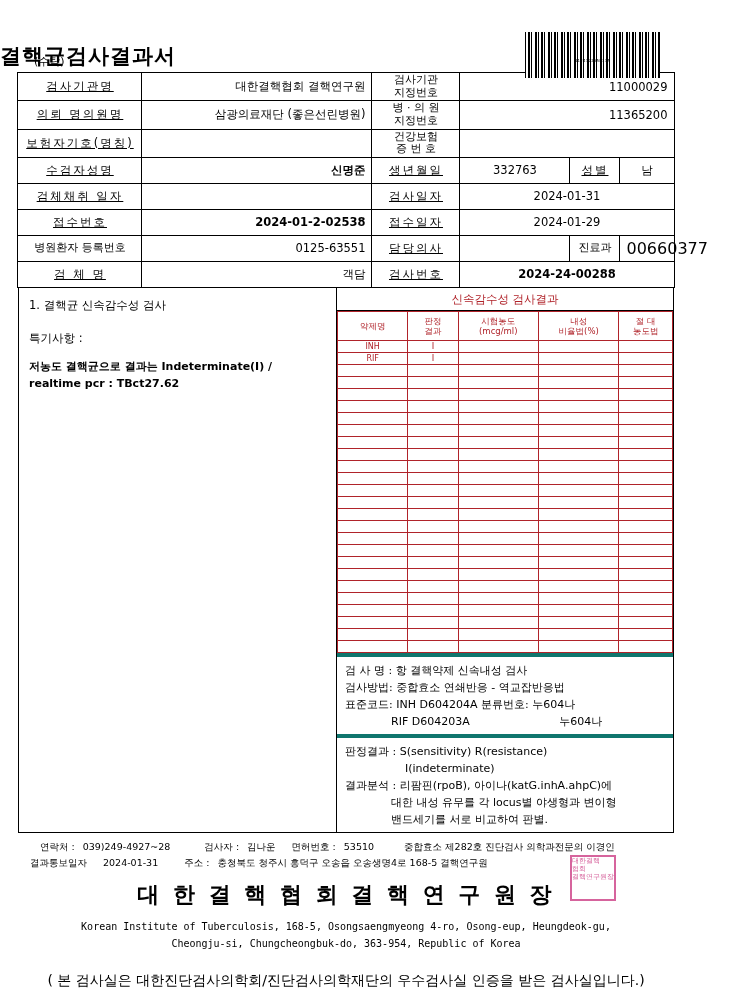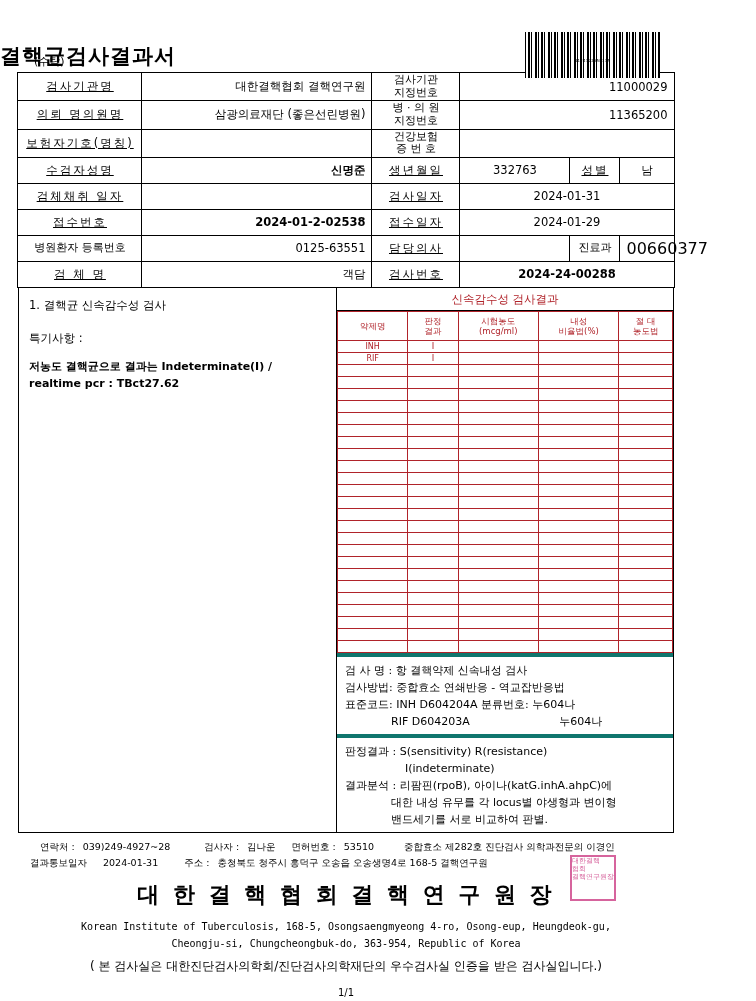--- a/index.html
+++ b/index.html
@@ -216,22 +216,22 @@
   }
   .eng {
     text-align: center;
     font-size: 10px;
     line-height: 1.7;
     margin-top: 8px;
     font-family: "DejaVu Sans Mono", "Liberation Mono", monospace;
   }
   .cert {
     text-align: center;
-    font-size: 12px;
-    margin-top: 6px;
+    font-size: 14px;
+    margin-top: 20px;
   }
   .pagenum {
     text-align: center;
     font-size: 10px;
     margin-top: 12px;
   }
 </style>
 </head>
 <body>
 

